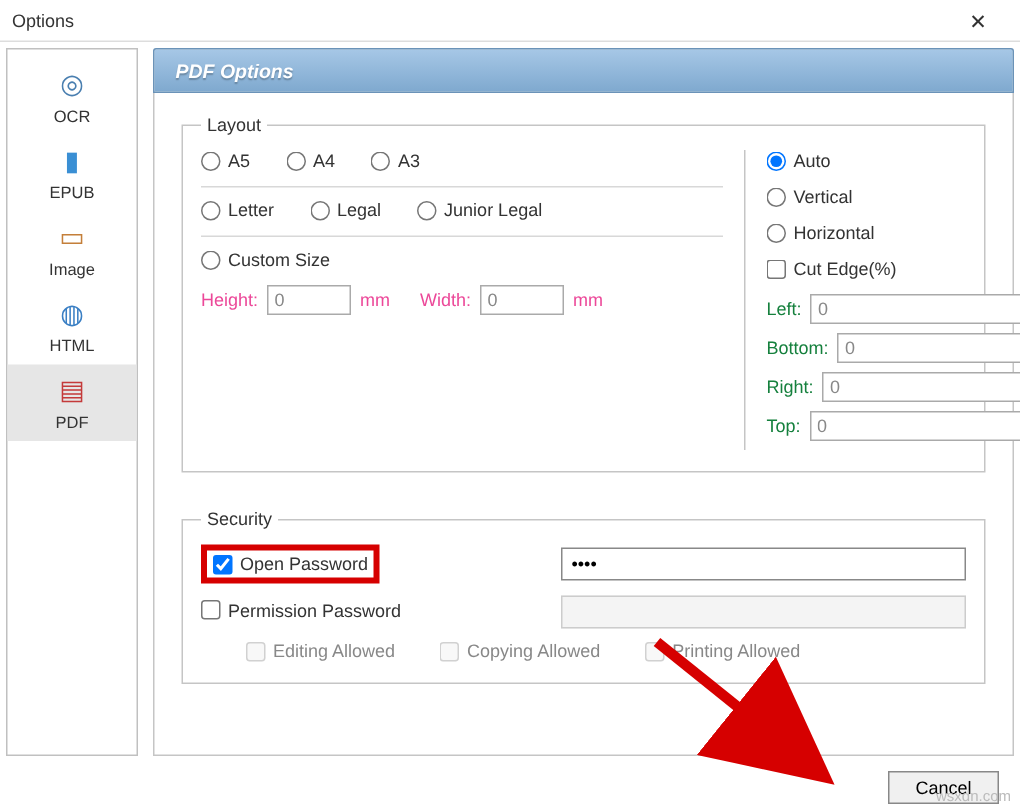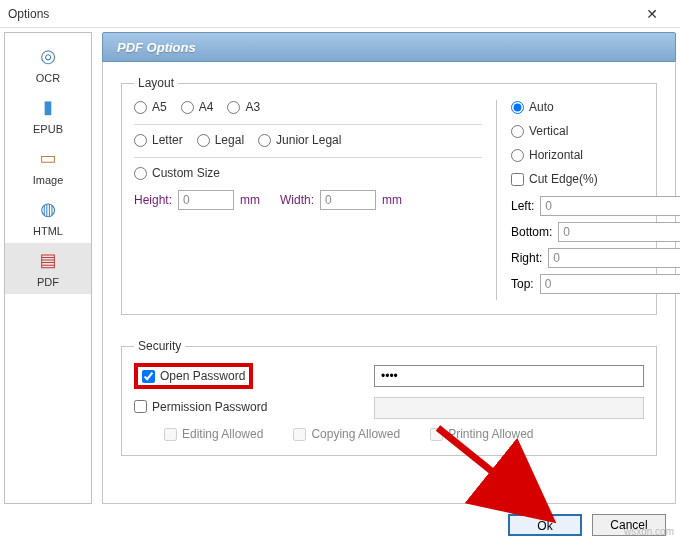--- a/index.html
+++ b/index.html
@@ -21,32 +21,32 @@
 .panel-header { height: 30px; background: linear-gradient(#a6c7e6, #7fa9cf); border: 1px solid #6b93b8; border-radius: 2px 2px 0 0; padding-left: 14px; display: flex; align-items: center; color: #fff; font-weight: bold; font-size: 13px; text-shadow: 0 1px 1px rgba(0,0,0,.25); font-style: italic; }
 .panel-body { border: 1px solid #c5c5c5; border-top: none; flex: 1; padding: 14px 18px 10px; }
 
 fieldset { border: 1px solid #c5c5c5; padding: 10px 12px 14px; margin: 0 0 24px; }
 legend { padding: 0 4px; color: #333; }
 
 .layout-grid { display: flex; gap: 14px; }
 .layout-left { flex: 1; }
 .layout-right { width: 148px; border-left: 1px solid #c5c5c5; padding-left: 14px; }
 
-.row { display: flex; align-items: center; gap: 14px; margin-bottom: 10px; }
+.row { display: flex; align-items: center; gap: 24px; margin-bottom: 10px; }
 .sep { border-top: 1px solid #d8d8d8; margin: 8px 0; }
 
 label.radio, label.check { display: inline-flex; align-items: center; gap: 5px; color: #333; white-space: nowrap; }
 input[type=radio], input[type=checkbox] { margin: 0; }
 
 .num-input { width: 56px; height: 20px; border: 1px solid #aaa; padding: 0 4px; background: #fff; color: #888; }
 .dim-row { display: flex; align-items: center; gap: 6px; }
-.dim-row .lbl { color: #701a75; }
+.dim-row .lbl { color: #ec4899; }
 
 .margin-row { display: flex; align-items: center; gap: 6px; margin-bottom: 6px; }
-.margin-row .lbl { width: 46px; color: #000000; }
+.margin-row .lbl { width: 46px; color: #15803d; }
 .margin-row input { flex: 1; height: 20px; border: 1px solid #aaa; padding: 0 4px; color: #888; }
 
 .security-row { display: flex; align-items: center; gap: 10px; margin-bottom: 8px; }
 .security-row .left { width: 230px; }
 .security-row input[type=text], .security-row input[type=password] { flex: 1; height: 22px; border: 1px solid #888; padding: 0 6px; }
 .hl-red { border: 4px solid #d60000; padding: 2px 4px; display: inline-flex; align-items: center; }
 .hl-red-input { border: 4px solid #d60000; }
 .perm-row { display: flex; gap: 30px; padding-left: 30px; }
 .perm-row label { color: #888; }
 
@@ -238,21 +238,20 @@
               <span>Printing Allowed</span>
             </label>
         </div>
       </fieldset>
 
     </div>
   </div>
 </div>
 
 <div class="footer">
-  <div class="btn primary">Ok</div>
   <div class="btn">Cancel</div>
 </div>
 
 <div class="arrow" style="left:430px; top:420px;">
   <svg width="160" height="110">
     <defs>
       <marker id="ah" markerWidth="12" markerHeight="12" refX="9" refY="6" orient="auto">
         <path d="M0,0 L12,6 L0,12 Z" fill="#d60000"></path>
       </marker>
     </defs>

